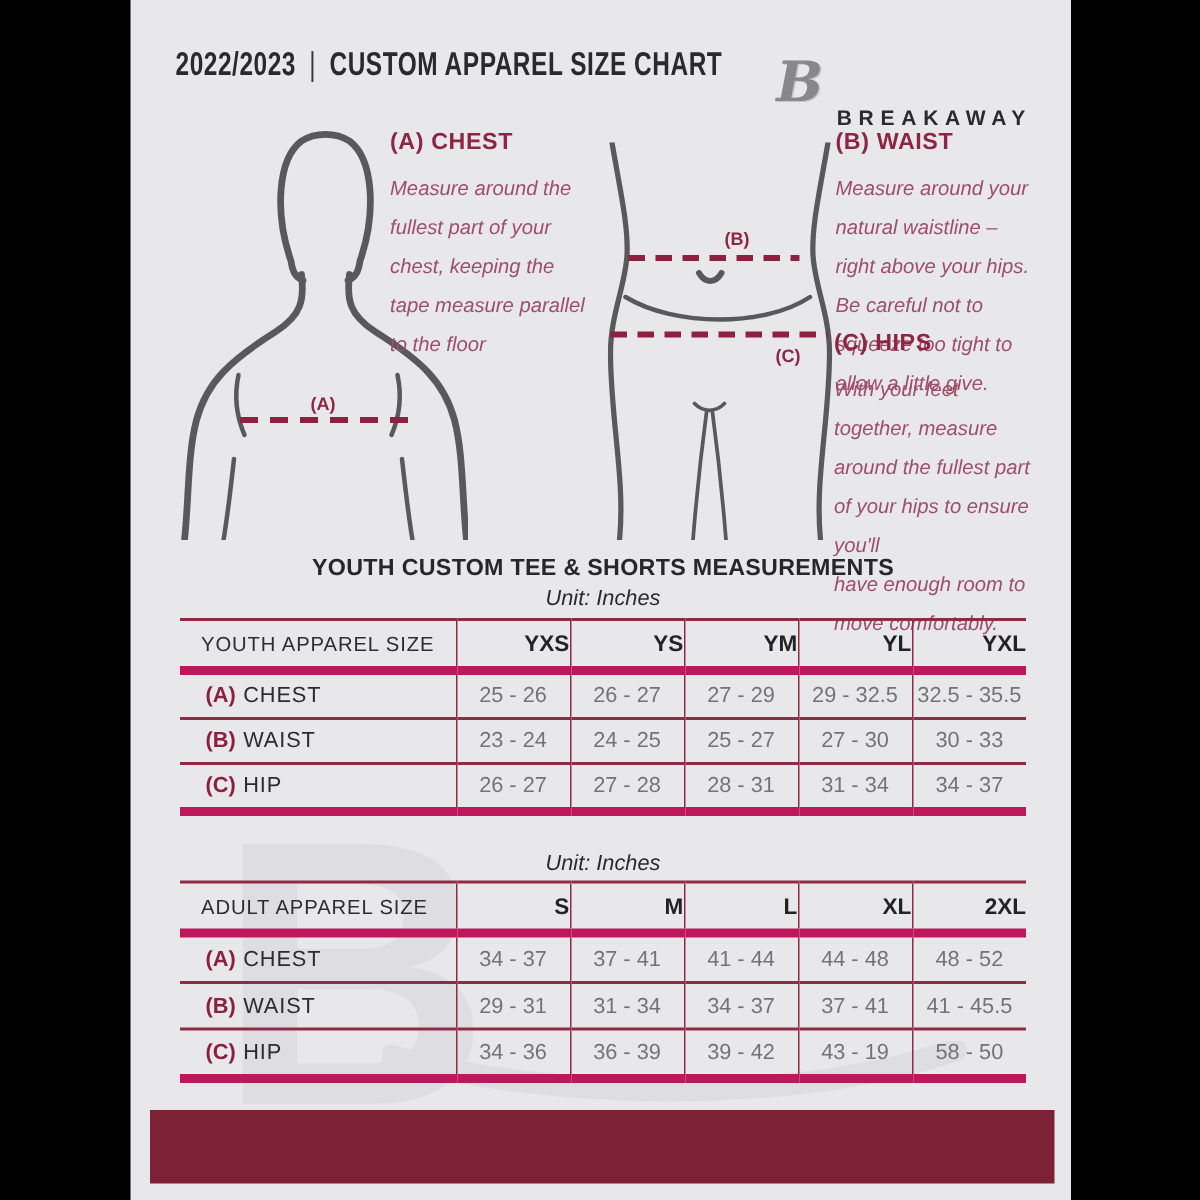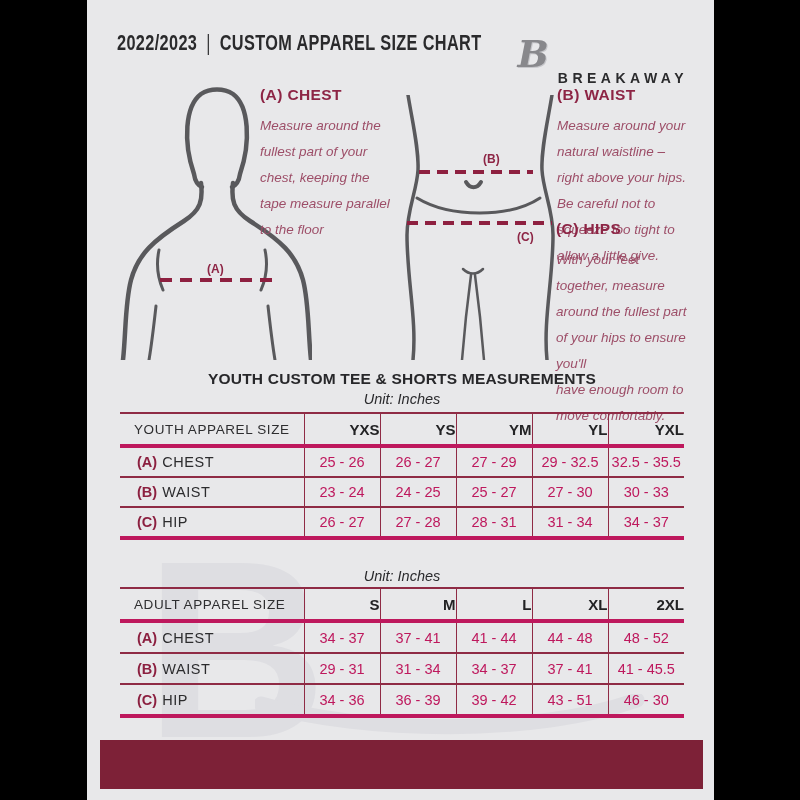--- a/index.html
+++ b/index.html
@@ -43,32 +43,32 @@
              font-size:14.5px;color:#2a2a2d;z-index:2;}
   #youth-title{top:370px;} #youth-unit{top:391px;}
   #adult-title{top:549px;} #adult-unit{top:568px;}
 
   
   table.size-table{position:absolute;left:33px;width:564px;border-collapse:collapse;
                    table-layout:fixed;z-index:2;}
   #youth-table{top:412px;} #adult-table{top:587px;}
   .size-table col.c-label{width:184px;} .size-table col.c-val{width:76px;}
   .size-table th,.size-table td{padding:0;border-top:2px solid #8f2b45;font-weight:normal;}
-  .size-table tr:last-child th,.size-table tr:last-child td{border-bottom:4px solid #be185d;}
+  .size-table tr:last-child th,.size-table tr:last-child td{border-bottom:6px solid #be185d;}
   .size-table .vline{border-left:1.5px solid #8f2b45;}
   .size-table thead th{height:30px;}
   #youth-table tbody td,#youth-table tbody th{height:28px;}
   #adult-table tbody td,#adult-table tbody th{height:29px;}
   .size-table .col-label{text-align:left;padding-left:14px;font-size:13.5px;color:#2e2e30;
                          letter-spacing:.6px;}
   .size-table .size-h{text-align:right;font-weight:bold;font-size:15px;color:#232325;}
   .size-table .row-label{text-align:left;padding-left:17px;font-size:14.5px;color:#2c2c2e;
                          letter-spacing:.6px;white-space:nowrap;}
   .size-table .row-label .pfx{font-weight:bold;color:#8c2040;margin-right:5px;letter-spacing:0;}
-  .size-table .val{text-align:center;font-size:14.5px;color:#be185d;}
+  .size-table .val{text-align:center;font-size:14.5px;color:#737373;}
 
   
   .footer-bar{position:absolute;left:13px;top:740px;width:603px;height:49px;background:#7d2137;z-index:3;}
 </style>
 </head>
 <body>
 
 <div class="canvas">
   <div class="page">
 
@@ -227,21 +227,21 @@
           <td class="val vline">31 - 34</td>
           <td class="val vline">34 - 37</td>
           <td class="val vline">37 - 41</td>
           <td class="val vline">41 - 45.5</td>
         </tr>
         <tr>
           <th class="row-label"><span class="pfx">(C)</span><span>HIP</span></th>
           <td class="val vline">34 - 36</td>
           <td class="val vline">36 - 39</td>
           <td class="val vline">39 - 42</td>
-          <td class="val vline">43 - 51</td>
-          <td class="val vline">46 - 30</td>
+          <td class="val vline">43 - 19</td>
+          <td class="val vline">58 - 50</td>
         </tr>
       </tbody>
     </table>
 
     <div class="footer-bar"></div>
   </div>
 </div>
 
 </body></html>

